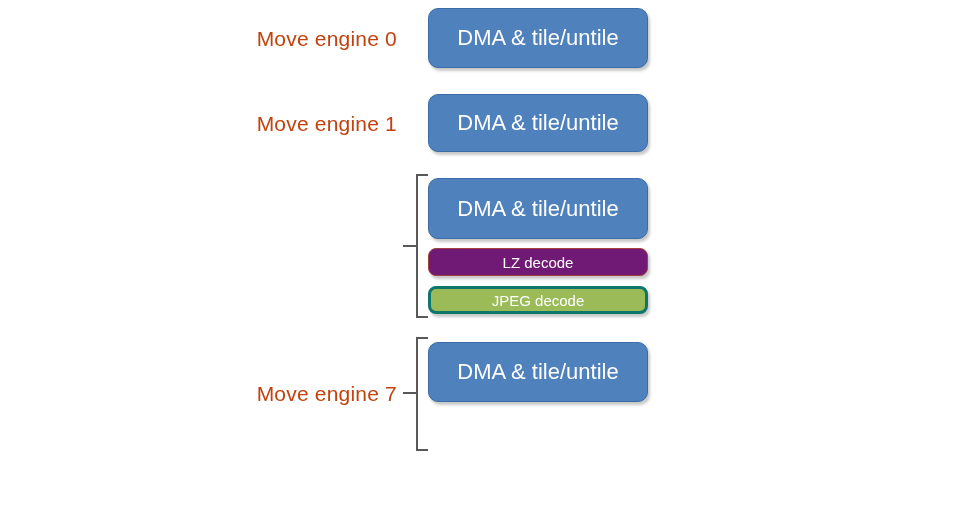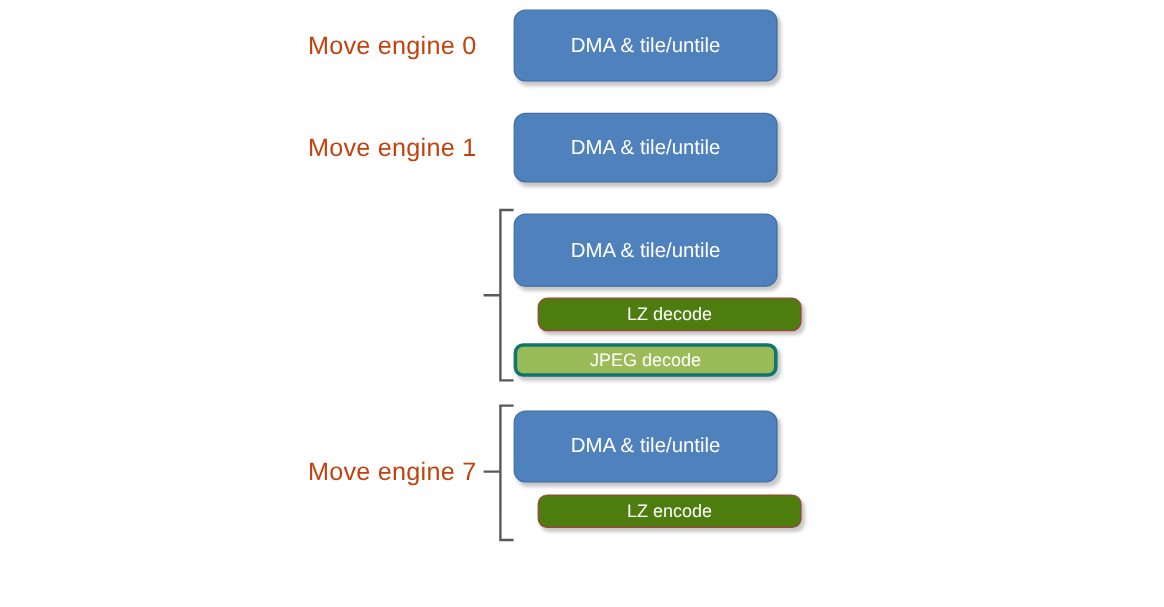--- a/index.html
+++ b/index.html
@@ -32,24 +32,24 @@
     width: 220px;
     display: flex;
     align-items: center;
     justify-content: center;
     color: #ffffff;
     border-radius: 10px;
     box-shadow: 2px 3px 3px rgba(0,0,0,0.22);
     box-sizing: border-box;
     white-space: nowrap;
   }
-  .box.large { height: 60px; font-size: 17px; }
+  .box.large { height: 60px; font-size: 22px; }
   .box.small { height: 28px; font-size: 15px; border-radius: 8px; }
   .box.blue  { background: #4f81bd; border: 1px solid #3c6da6; }
-  .box.red   { background: #4d7c0f; border: 1px solid #a33f3d; margin-left: 20px; }
+  .box.red   { background: #701a75; border: 1px solid #a33f3d; }
   .box.green { background: #9bbb59; border: 3px solid #0f766e; }
   .bracket {
     position: absolute;
     overflow: visible;
   }
   .watermark {
     position: absolute;
     left: 453px;
     top: 471px;
     width: 200px;
@@ -75,16 +75,15 @@
   </svg>
   <div class="box blue large" style="top:178px;height:61px">DMA &amp; tile/untile</div>
   <div class="box red small" style="top:248px">LZ decode</div>
   <div class="box green small" style="top:286px">JPEG decode</div>
 
   <div class="engine-label" style="top:383px">Move engine 7</div>
   <svg class="bracket" style="left:402px;top:336px" width="26" height="116" viewBox="0 0 26 116">
     <path d="M25 2 H15 V114 H25 M15 57 H2" fill="none" stroke="#595959" stroke-width="2" stroke-linecap="square"></path>
   </svg>
   <div class="box blue large" style="top:342px">DMA &amp; tile/untile</div>
-  <div class="box red small" style="top:412px">LZ encode</div>
 
 
 </div>
 
 </body></html>

